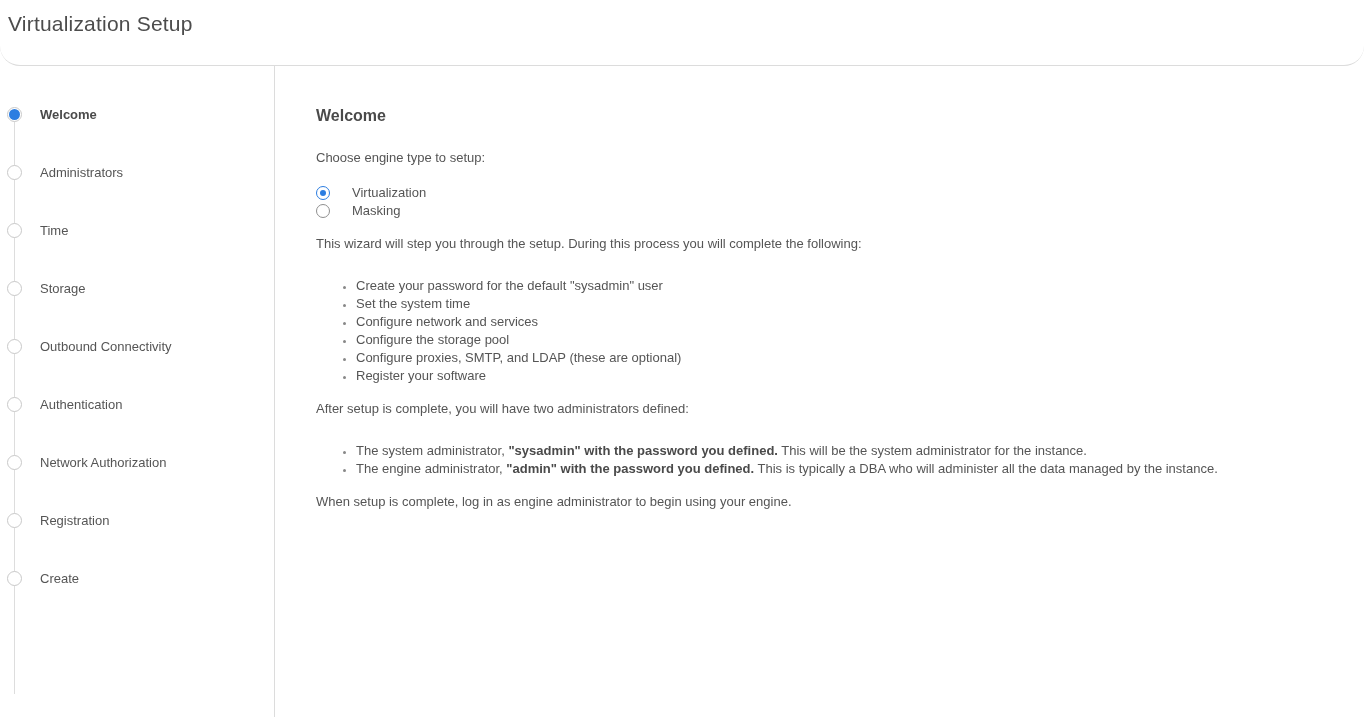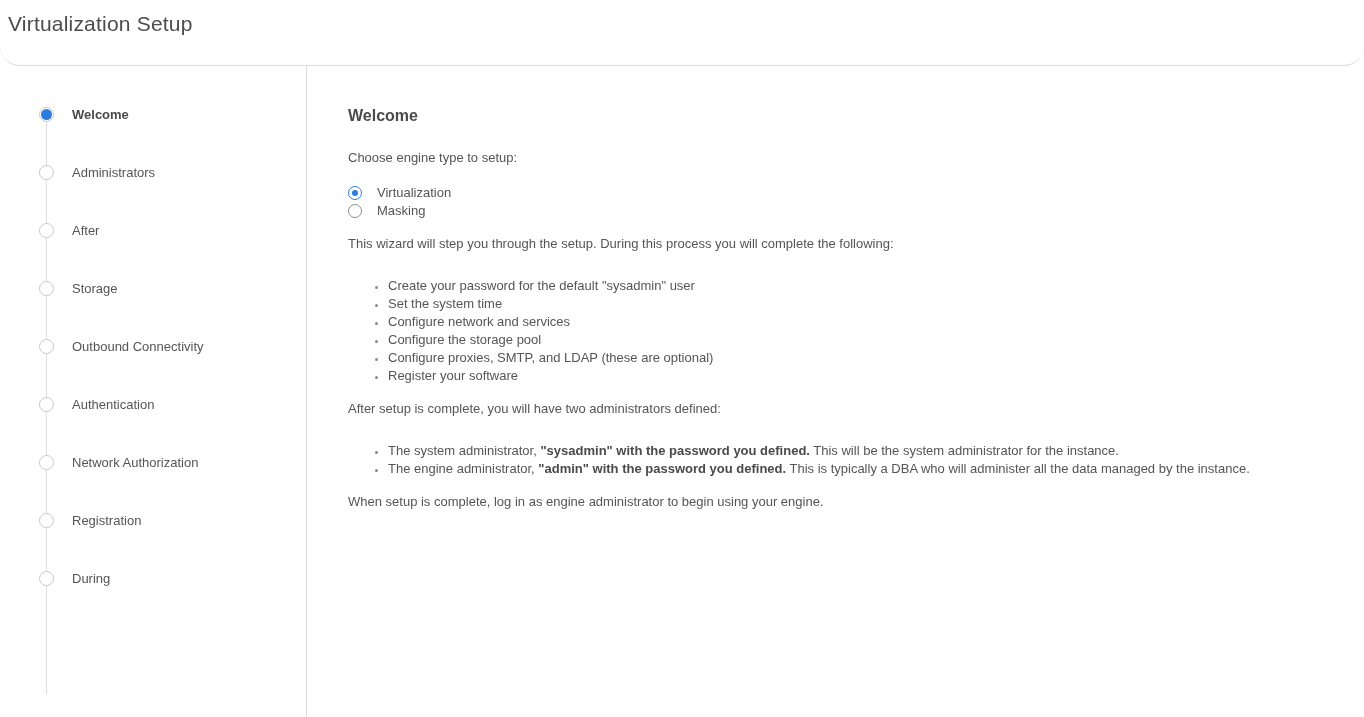--- a/index.html
+++ b/index.html
@@ -18,21 +18,21 @@
     border-radius: 20px;
   }
   .app-title {
     font-size: 21px;
     font-weight: 400;
     color: #4c4c4c;
     letter-spacing: 0.2px;
   }
 
   
-  .layout { display: flex; height: 651px; padding-left: 32px; }
+  .layout { display: flex; height: 651px; }
 
   
   .sidebar {
     width: 275px;
     flex: 0 0 275px;
     border-right: 1px solid #dcdcdc;
     position: relative;
     padding-top: 19px;
   }
   .connector {
@@ -104,21 +104,21 @@
   .radio.unchecked { border: 1.5px solid #8f8f8f; background: #fff; }
   .radio.checked   { border: 1.5px solid #2b7de1; background: #fff; }
   .radio.checked::after {
     content: "";
     position: absolute;
     top: 2.5px; left: 2.5px;
     width: 6px; height: 6px;
     border-radius: 50%;
     background: #2b7de1;
   }
-  .radio-label { margin-left: 15px; color: #555555; }
+  .radio-label { margin-left: 22px; color: #555555; }
 
   ul.bullets {
     margin: 24px 0 15px 0;
     padding-left: 40px;
     color: #555555;
   }
   ul.bullets li { line-height: 18px; }
   ul.bullets li::marker { color: #888888; font-size: 11px; }
   .bold-seg { font-weight: 700; color: #4a4a4a; }
 </style>
@@ -139,21 +139,21 @@
             <span class="dot-inner"></span>
           </span>
         <span class="step-label active-label">Welcome</span>
       </li>
       <li class="step">
         <span class="dot"></span>
         <span class="step-label">Administrators</span>
       </li>
       <li class="step">
         <span class="dot"></span>
-        <span class="step-label">After</span>
+        <span class="step-label">Time</span>
       </li>
       <li class="step">
         <span class="dot"></span>
         <span class="step-label">Storage</span>
       </li>
       <li class="step">
         <span class="dot"></span>
         <span class="step-label">Outbound Connectivity</span>
       </li>
       <li class="step">
@@ -163,21 +163,21 @@
       <li class="step">
         <span class="dot"></span>
         <span class="step-label">Network Authorization</span>
       </li>
       <li class="step">
         <span class="dot"></span>
         <span class="step-label">Registration</span>
       </li>
       <li class="step">
         <span class="dot"></span>
-        <span class="step-label">During</span>
+        <span class="step-label">Create</span>
       </li>
     </ul>
   </nav>
 
   <main class="content">
     <h2 class="content-heading">Welcome</h2>
 
     <p class="para" style="margin-bottom:0;margin-top:24px;">Choose engine type to setup:</p>
 
     <div class="radio-group">

